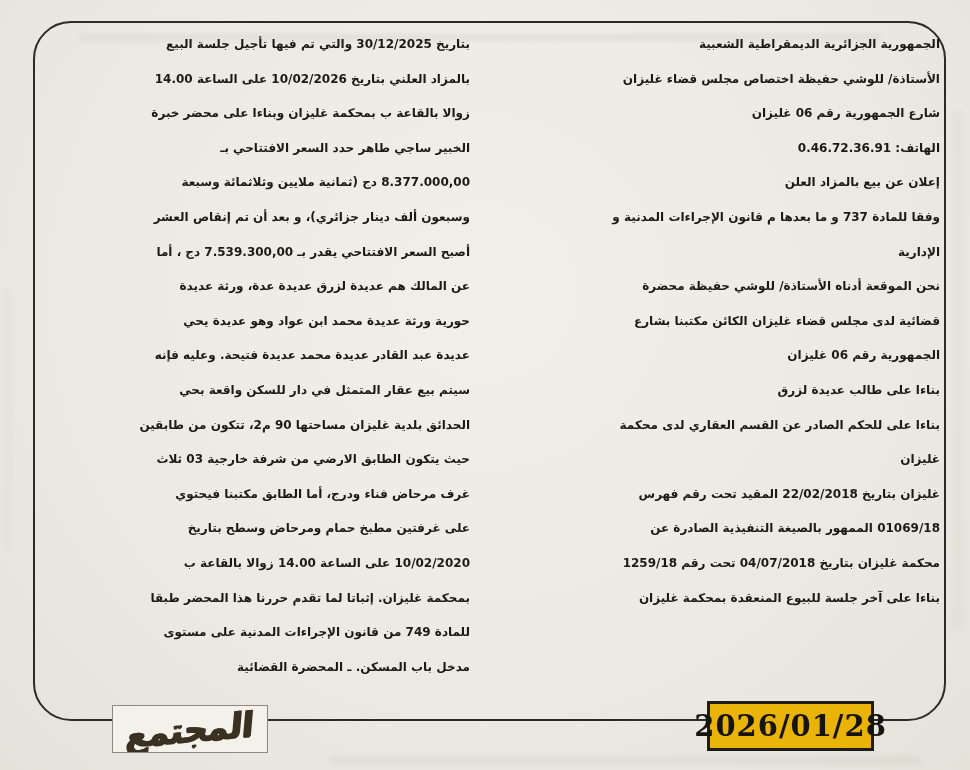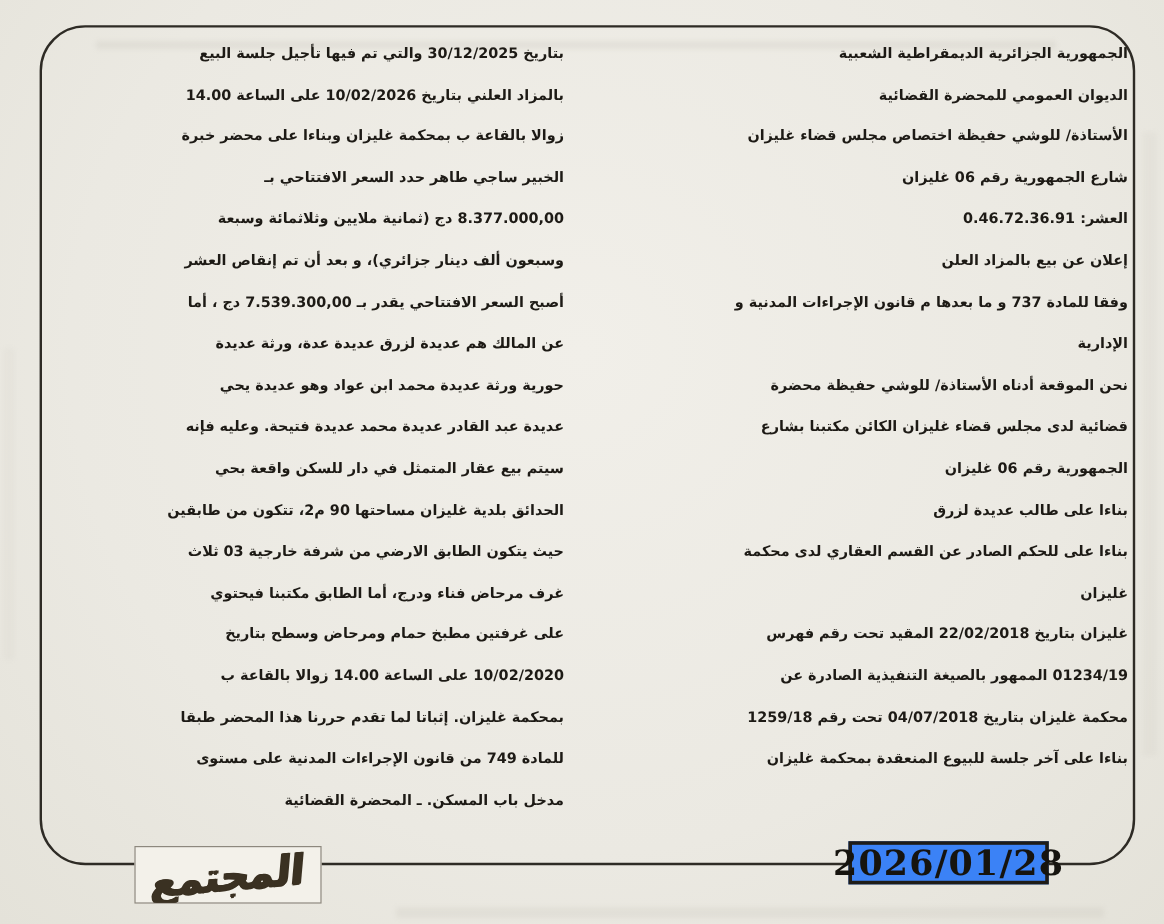--- a/index.html
+++ b/index.html
@@ -14,22 +14,22 @@
     background:transparent;
   }
   .col{
     position:absolute;direction:rtl;text-align:right;
     color:#1d1a15;font-weight:bold;font-size:12px;line-height:34.6px;
   }
   .col .ln{white-space:nowrap;}
   .col-right{left:490px;top:27px;width:450px;}
   .col-left{left:40px;top:27px;width:430px;}
   .date-box{
-    position:absolute;left:707px;top:701px;width:167px;height:36px;
-    background:#3b82f6;border:3px solid #1e1c18;box-sizing:border-box;
+    position:absolute;left:707px;top:701px;width:167px;height:50px;
+    background:#eab308;border:3px solid #1e1c18;box-sizing:border-box;
     display:flex;align-items:center;justify-content:center;
     font-family:"DejaVu Serif", serif;font-weight:bold;font-size:29px;
     color:#16140f;letter-spacing:1px;
   }
   .logo-box{
     position:absolute;left:112px;top:705px;width:156px;height:48px;
     background:#f3f1ea;border:1.5px solid #8d887e;box-sizing:border-box;
     display:flex;align-items:center;justify-content:center;overflow:hidden;
   }
   .logo-text{
@@ -51,35 +51,34 @@
 
   <div class="frame"></div>
 
   <div class="bt bt1"></div>
   <div class="bt bt2"></div>
   <div class="bt bt3"></div>
   <div class="bt bt4"></div>
 
   <div class="col col-right" dir="rtl">
     <div class="ln">الجمهورية الجزائرية الديمقراطية الشعبية</div>
-    <div class="ln">الديوان العمومي للمحضرة القضائية</div>
     <div class="ln">الأستاذة/ للوشي حفيظة اختصاص مجلس قضاء غليزان</div>
     <div class="ln">شارع الجمهورية رقم 06 غليزان</div>
-    <div class="ln">العشر: 0.46.72.36.91</div>
+    <div class="ln">الهاتف: 0.46.72.36.91</div>
     <div class="ln">إعلان عن بيع بالمزاد العلن</div>
     <div class="ln">وفقا للمادة 737 و ما بعدها م قانون الإجراءات المدنية و</div>
     <div class="ln">الإدارية</div>
     <div class="ln">نحن الموقعة أدناه الأستاذة/ للوشي حفيظة محضرة</div>
     <div class="ln">قضائية لدى مجلس قضاء غليزان الكائن مكتبنا بشارع</div>
     <div class="ln">الجمهورية رقم 06 غليزان</div>
     <div class="ln">بناءا على طالب عديدة لزرق</div>
     <div class="ln">بناءا على للحكم الصادر عن القسم العقاري لدى محكمة</div>
     <div class="ln">غليزان</div>
     <div class="ln">غليزان بتاريخ 22/02/2018 المقيد تحت رقم فهرس</div>
-    <div class="ln">01234/19 الممهور بالصيغة التنفيذية الصادرة عن</div>
+    <div class="ln">01069/18 الممهور بالصيغة التنفيذية الصادرة عن</div>
     <div class="ln">محكمة غليزان بتاريخ 04/07/2018 تحت رقم 1259/18</div>
     <div class="ln">بناءا على آخر جلسة للبيوع المنعقدة بمحكمة غليزان</div>
   </div>
 
   <div class="col col-left" dir="rtl">
     <div class="ln">بتاريخ 30/12/2025 والتي تم فيها تأجيل جلسة البيع</div>
     <div class="ln">بالمزاد العلني بتاريخ 10/02/2026 على الساعة 14.00</div>
     <div class="ln">زوالا بالقاعة ب بمحكمة غليزان وبناءا على محضر خبرة</div>
     <div class="ln">الخبير ساجي طاهر حدد السعر الافتتاحي بـ</div>
     <div class="ln">8.377.000,00 دج (ثمانية ملايين وثلاثمائة وسبعة</div>

